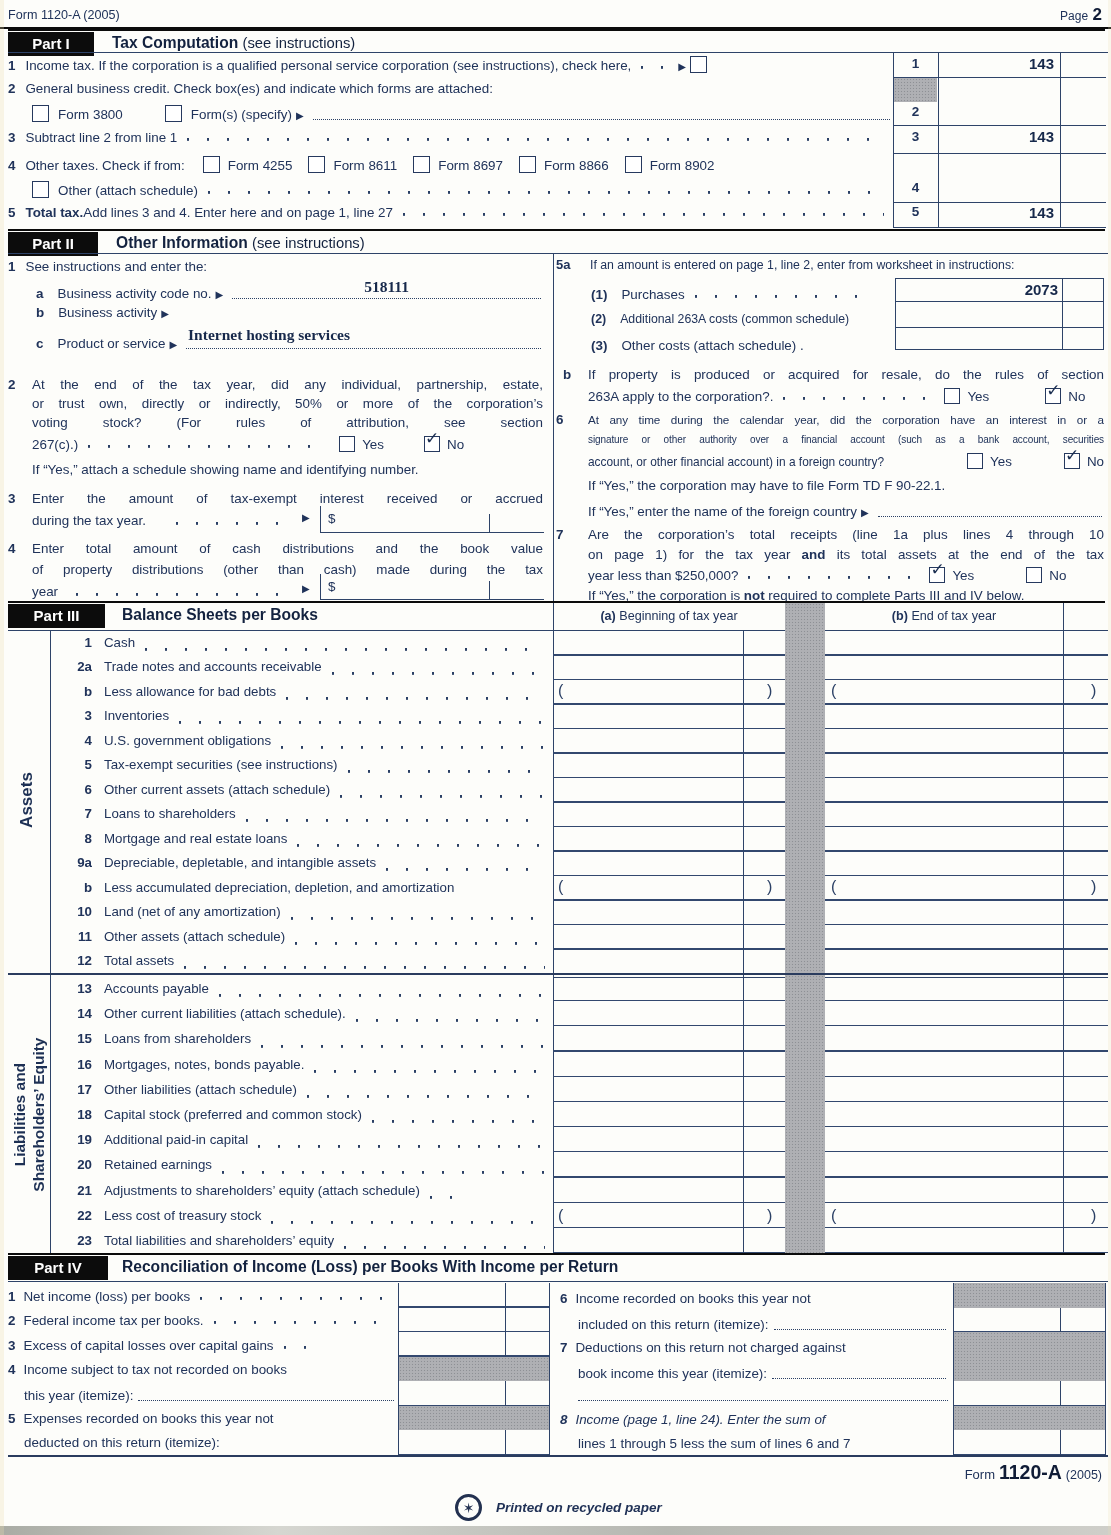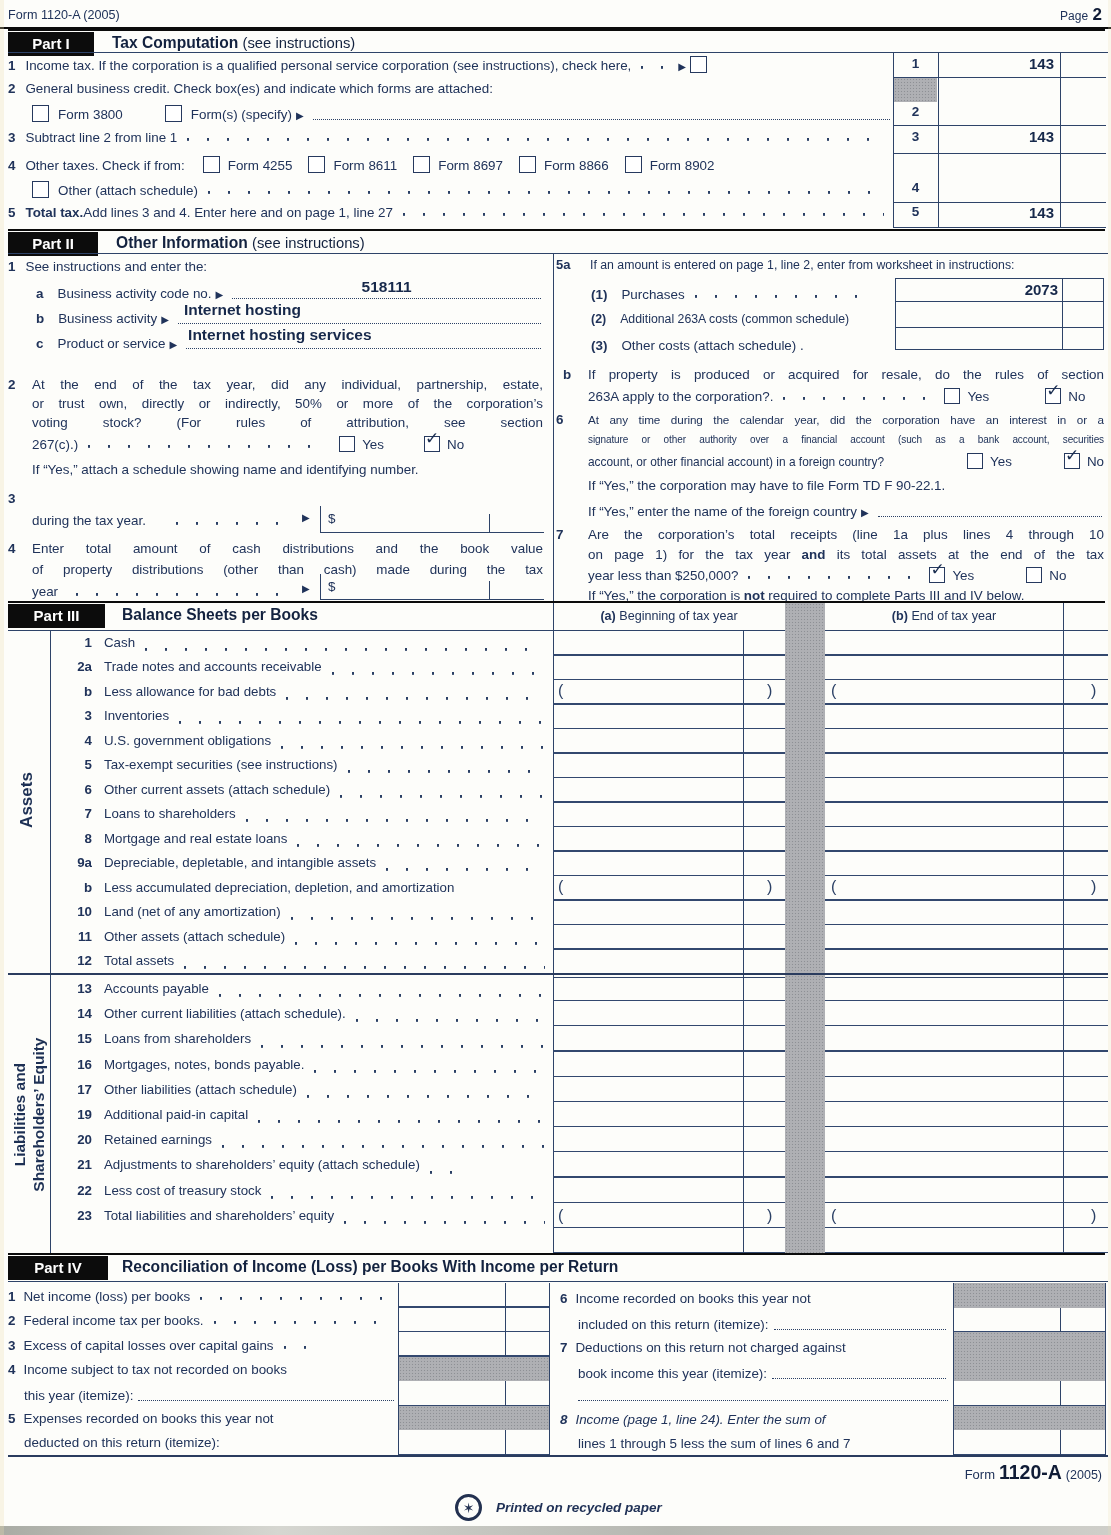--- a/index.html
+++ b/index.html
@@ -20,21 +20,21 @@
   .bar-title{font-weight:bold;font-size:15.6px;color:#13223f;white-space:nowrap;}
   .bar-sub{font-weight:normal;font-size:14.8px;}
   .cb{display:inline-block;width:14px;height:14px;border:1.7px solid #26395e;background:#fff;position:relative;vertical-align:-2px;flex:none;}
   .ck{position:absolute;left:0px;top:-7px;font-size:17px;font-weight:bold;color:#1b2e51;line-height:1;}
   .ld{flex:1;height:3px;margin:0 8px 4px 9px;
       background-image:radial-gradient(circle at 2px 1.4px,#2b4065 1.15px,transparent 1.5px);
       background-repeat:repeat-x;background-size:20px 3px;align-self:flex-end;}
   .dfill{flex:1;border-bottom:1.8px dotted #2b4065;margin:0 2px 2px 5px;height:14px;align-self:flex-end;}
   .jl{text-align:justify;text-align-last:justify;}
   .arr{font-size:10px;margin:0 4px 1px 4px;}
-  .val{font-weight:bold;font-size:15.5px;color:#17294b;}
+  .val{font-weight:bold;font-size:15.5px;color:#17294b;font-family:Liberation Serif, serif;}
   .amt{position:absolute;text-align:right;font-weight:bold;font-size:15px;color:#17294b;}
   .pnum{position:absolute;left:893px;width:45px;text-align:center;font-weight:bold;font-size:13.5px;}
   .p3row{display:flex;align-items:center;white-space:nowrap;font-size:13.3px;}
   .p3num{width:42px;text-align:right;font-weight:bold;flex:none;padding-right:0;}
   .p3lab{margin-left:12px;}
   .paren{position:absolute;font-size:16px;color:#2b4065;z-index:5;}
   .grid-lines{position:absolute;z-index:0;}
 </style>
 </head>
 <body>
@@ -146,23 +146,20 @@
     <span>Business activity code no.</span>
     <span class="arr">▶</span>
     <span class="dfill" style="position:relative;height:18px;">
       <span class="val abs" style="left:50%;transform:translateX(-50%);top:-2px;">518111</span>
     </span>
   </div>
   <div class="row" style="left:36px;top:305px;width:507px;">
     <span class="num" style="margin-right:14px;">b</span>
     <span>Business activity</span>
     <span class="arr">▶</span>
-    <span class="dfill" style="position:relative;height:18px;">
-      <span class="val abs" style="left:6px;top:-4px;">Internet hosting</span>
-    </span>
   </div>
   <div class="row" style="left:36px;top:330px;width:507px;">
     <span class="num" style="margin-right:14px;">c</span>
     <span>Product or service</span>
     <span class="arr">▶</span>
     <span class="dfill" style="position:relative;height:18px;">
       <span class="val abs" style="left:2px;top:-4px;">Internet hosting services</span>
     </span>
   </div>
 
@@ -177,20 +174,21 @@
     <span>Yes</span>
     <span style="width:40px;"></span>
     <span class="cb" style="margin:0 7px 0 0;">
         <span class="ck">✓</span>
       </span>
     <span>No</span>
   </div>
   <div class="abs t" style="left:32px;top:462px;">If “Yes,” attach a schedule showing name and identifying number.</div>
 
   <div class="abs b t" style="left:8px;top:491px;">3</div>
+  <div class="abs t jl" style="left:32px;top:491px;width:511px;">Enter the amount of tax-exempt interest received or accrued</div>
   <div class="abs t" style="left:32px;top:513px;">during the tax year.</div>
   <div class="abs" style="left:175px;top:522px;width:115px;height:3px;background-image:radial-gradient(circle at 2px 1.4px,#2b4065 1.15px,transparent 1.5px);background-repeat:repeat-x;background-size:20px 3px;"></div>
   <div class="abs arr" style="left:298px;top:512px;">▶</div>
   <div class="abs" style="left:320px;top:506px;width:223px;height:26px;border-left:1.5px solid #2e4368;border-bottom:1.6px solid #2e4368;">
     <span class="t" style="position:absolute;left:7px;top:5px;">$</span>
     <span class="vl" style="left:168px;top:8px;height:18px;"></span>
   </div>
 
   <div class="abs b t" style="left:8px;top:541px;">4</div>
   <div class="abs t jl" style="left:32px;top:541px;width:511px;">Enter total amount of cash distributions and the book value</div>
@@ -390,20 +388,25 @@
         <span class="p3num">16</span>
         <span class="p3lab">Mortgages, notes, bonds payable.</span>
         <span class="ld"></span>
       </div>
     <div class="p3row" style="height:25.2px;">
         <span class="p3num">17</span>
         <span class="p3lab">Other liabilities (attach schedule)</span>
         <span class="ld"></span>
       </div>
     <div class="p3row" style="height:25.2px;">
+        <span class="p3num">18</span>
+        <span class="p3lab">Capital stock (preferred and common stock)</span>
+        <span class="ld"></span>
+      </div>
+    <div class="p3row" style="height:25.2px;">
         <span class="p3num">19</span>
         <span class="p3lab">Additional paid-in capital</span>
         <span class="ld"></span>
       </div>
     <div class="p3row" style="height:25.2px;">
         <span class="p3num">20</span>
         <span class="p3lab">Retained earnings</span>
         <span class="ld"></span>
       </div>
     <div class="p3row" style="height:25.2px;align-items:center;">

